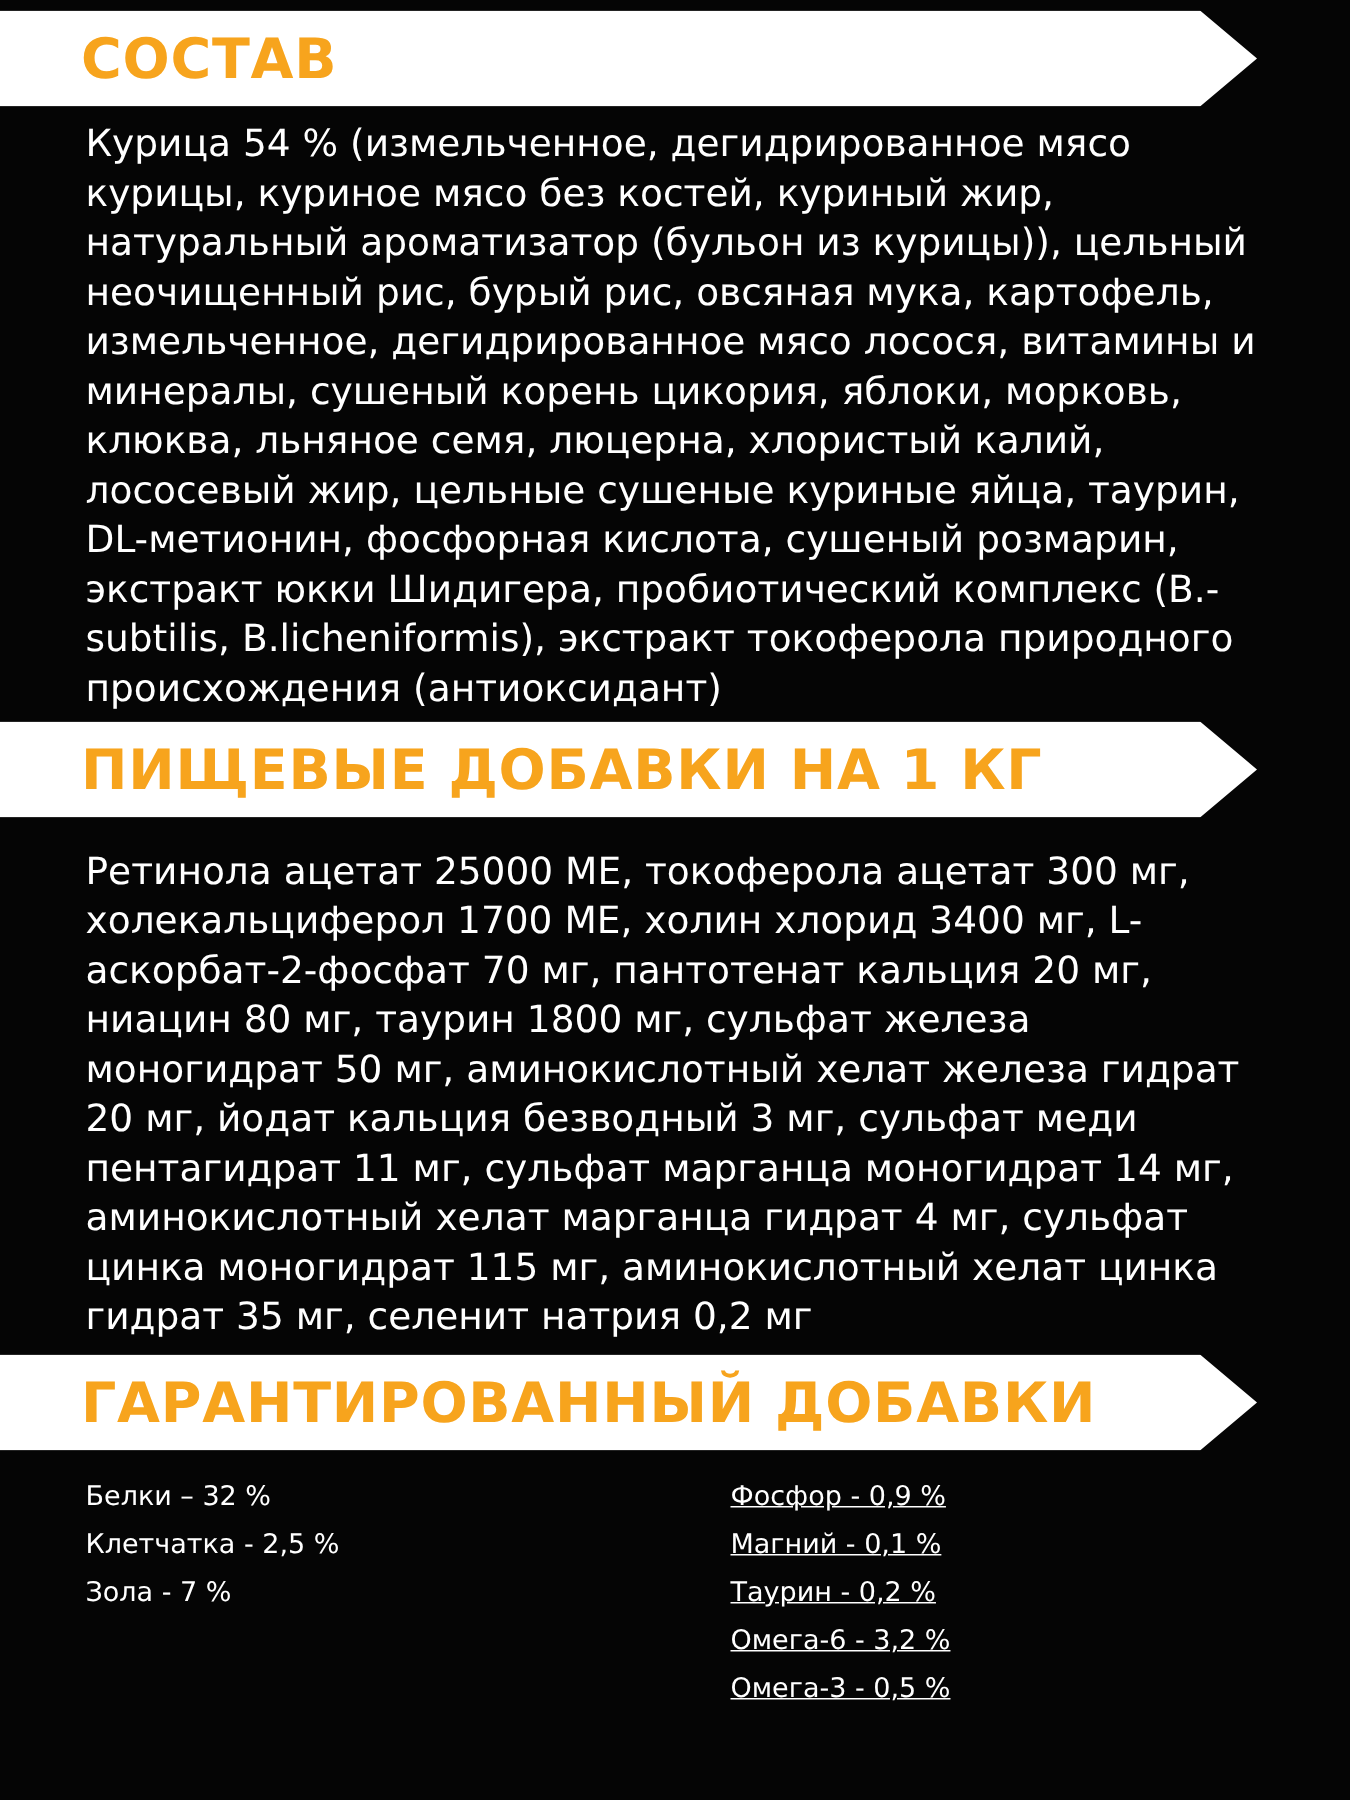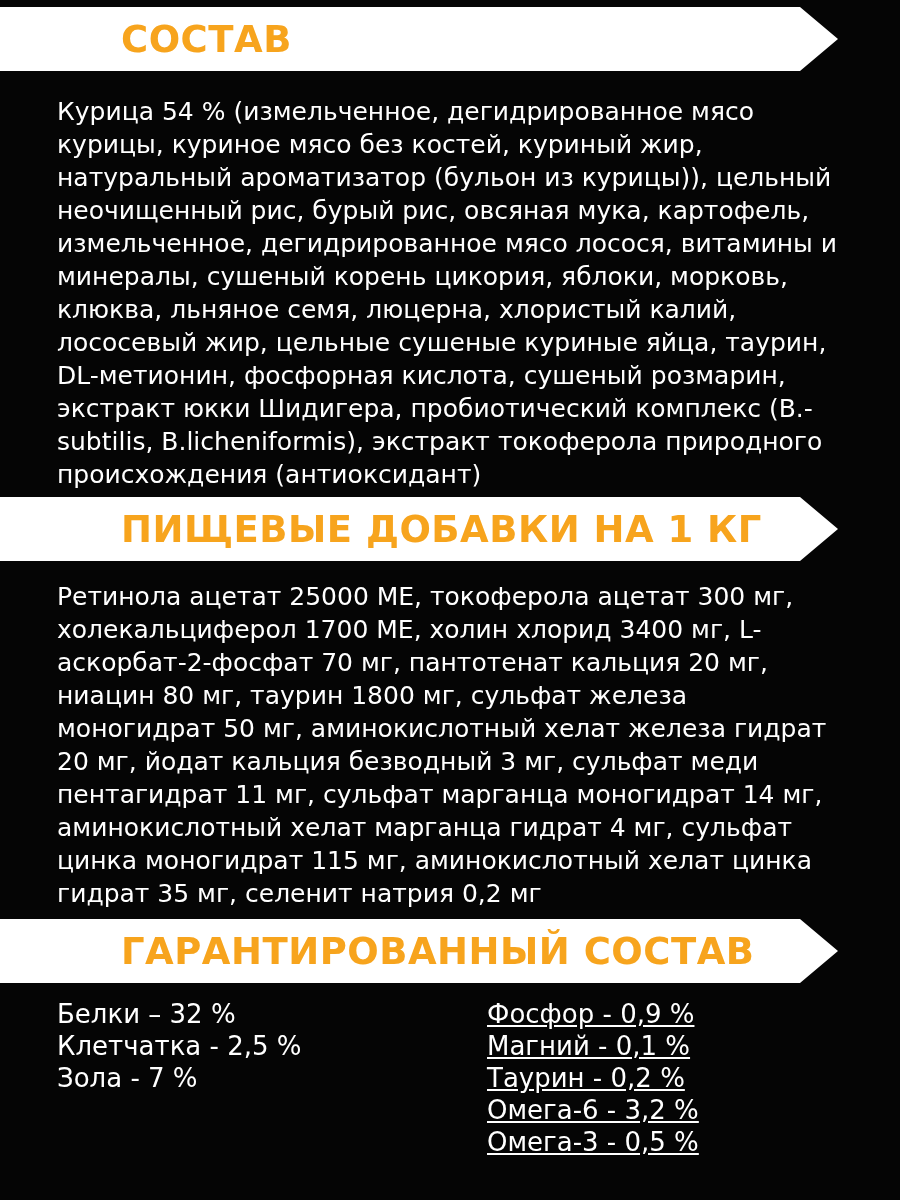--- a/index.html
+++ b/index.html
@@ -15,49 +15,48 @@
   }
   .banner {
     width: 838px;
     height: 64px;
     background: #ffffff;
     clip-path: polygon(0 0, 800px 0, 838px 32px, 800px 64px, 0 64px);
     display: flex;
     align-items: center;
   }
   .banner-text {
-    padding-left: 81px;
+    padding-left: 54px;
     font-size: 37px;
     font-weight: bold;
     letter-spacing: 0.5px;
     color: #F7A41D;
     white-space: nowrap;
-    margin-left: 40px;
   }
   .banner-1 { margin-top: 7px; }
   .banner-2 { margin-top: 6px; }
   .banner-3 { margin-top: 9px; }
   .body-text {
     margin-left: 57px;
     width: 790px;
     color: #ffffff;
     font-size: 25px;
     line-height: 33px;
     font-weight: 400;
   }
-  .body-1 { margin-top: 24px; }
+  .body-1 { margin-top: 8px; }
   .body-2 { margin-top: 19px; }
   .analysis {
     margin-top: 15px;
     margin-left: 57px;
     display: flex;
     color: #ffffff;
   }
   .analysis-col {
-    font-size: 26px;
+    font-size: 18px;
     line-height: 32px;
   }
   .analysis-col.left { width: 430px; }
   .analysis-col.right { flex: 1; text-decoration: underline; }
   .analysis-item { white-space: nowrap; }
 </style>
 </head>
 <body>
 
 <div class="banner banner-1">
@@ -66,21 +65,21 @@
 
 <div class="body-text body-1">Курица 54 % (измельченное, дегидрированное мясо курицы, куриное мясо без костей, куриный жир, натуральный ароматизатор (бульон из курицы)), цельный неочищенный рис, бурый рис, овсяная мука, картофель, измельченное, дегидрированное мясо лосося, витамины и минералы, сушеный корень цикория, яблоки, морковь, клюква, льняное семя, люцерна, хлористый калий, лососевый жир, цельные сушеные куриные яйца, таурин, DL-метионин, фосфорная кислота, сушеный розмарин, экстракт юкки Шидигера, пробиотический комплекс (B.-subtilis, B.licheniformis), экстракт токоферола природного происхождения (антиоксидант)</div>
 
 <div class="banner banner-2">
   <span class="banner-text">ПИЩЕВЫЕ ДОБАВКИ НА 1 КГ</span>
 </div>
 
 <div class="body-text body-2">Ретинола ацетат 25000 МЕ, токоферола ацетат 300 мг, холекальциферол 1700 МЕ, холин хлорид 3400 мг, L-аскорбат-2-фосфат 70 мг, пантотенат кальция 20 мг, ниацин 80 мг, таурин 1800 мг, сульфат железа моногидрат 50 мг, аминокислотный хелат железа гидрат 20 мг, йодат кальция безводный 3 мг, сульфат меди пентагидрат 11 мг, сульфат марганца моногидрат 14 мг, аминокислотный хелат марганца гидрат 4 мг, сульфат цинка моногидрат 115 мг, аминокислотный хелат цинка гидрат 35 мг, селенит натрия 0,2 мг</div>
 
 <div class="banner banner-3">
-  <span class="banner-text">ГАРАНТИРОВАННЫЙ СОСТАВ</span>
+  <span class="banner-text">ГАРАНТИРОВАННЫЙ ДОБАВКИ</span>
 </div>
 
 <div class="analysis">
   <div class="analysis-col left">
     <div class="analysis-item">Белки – 32 %</div>
     <div class="analysis-item">Клетчатка - 2,5 %</div>
     <div class="analysis-item">Зола - 7 %</div>
   </div>
   <div class="analysis-col right">
     <div class="analysis-item">Фосфор - 0,9 %</div>

